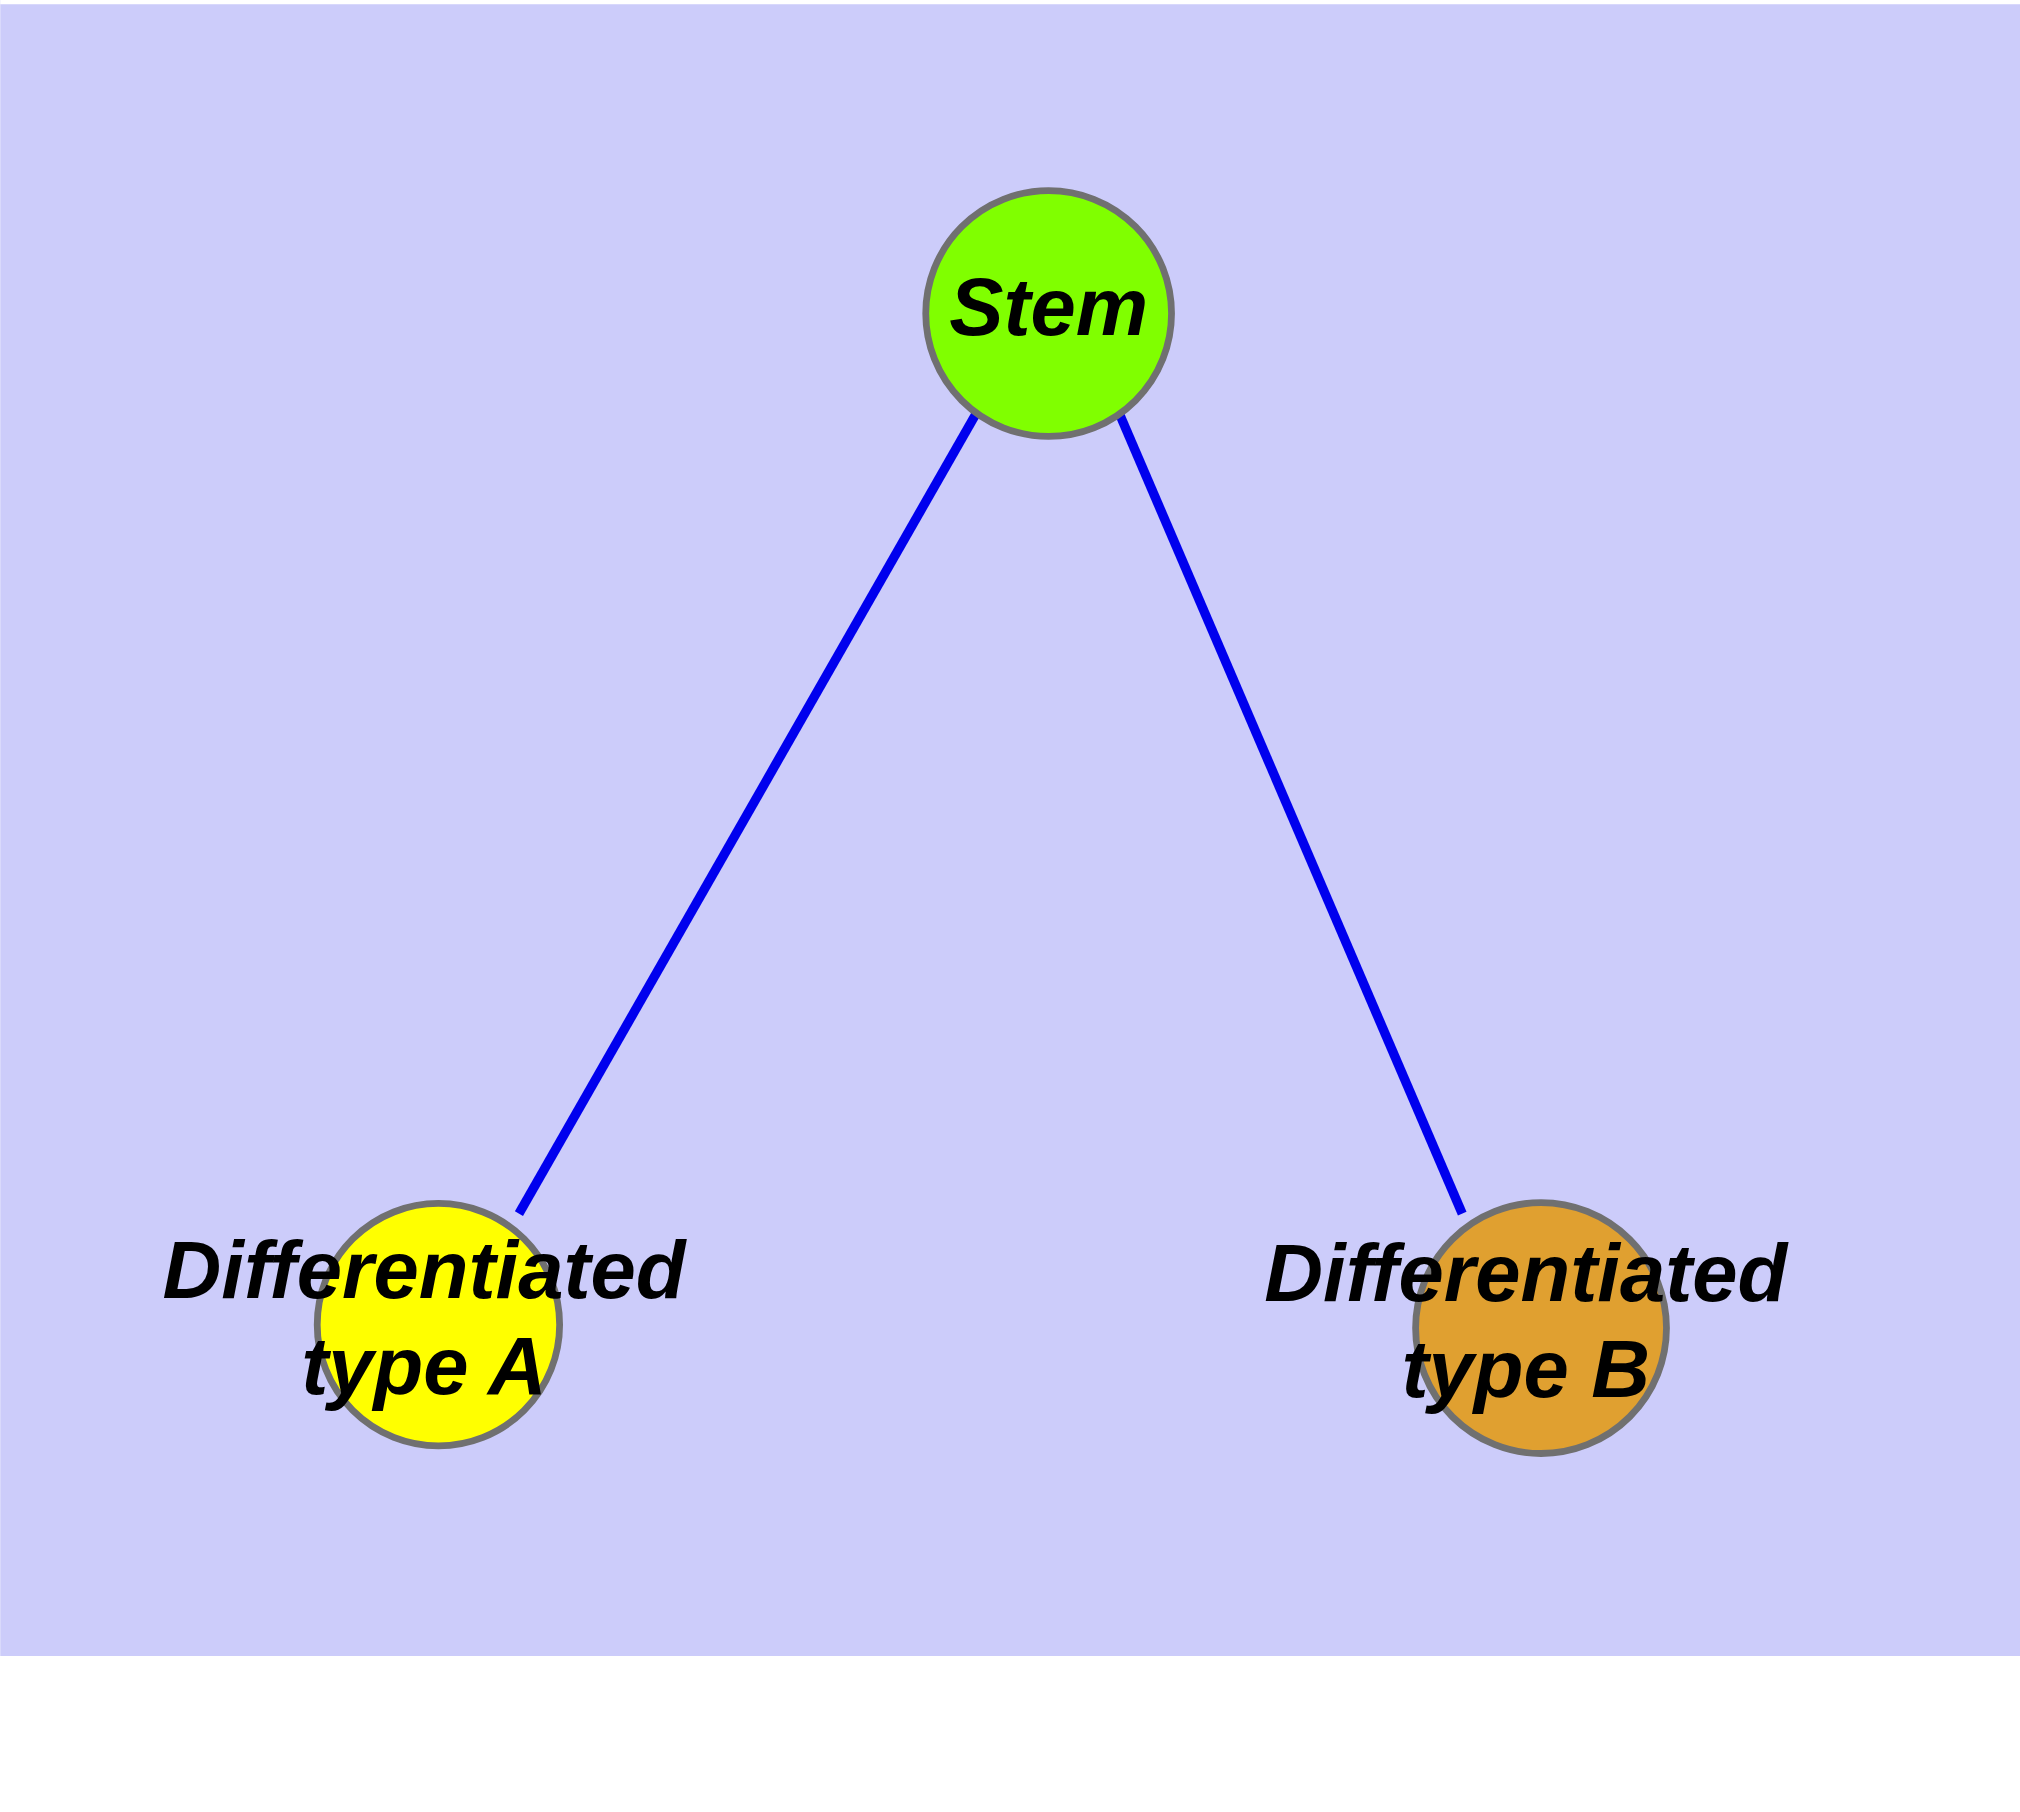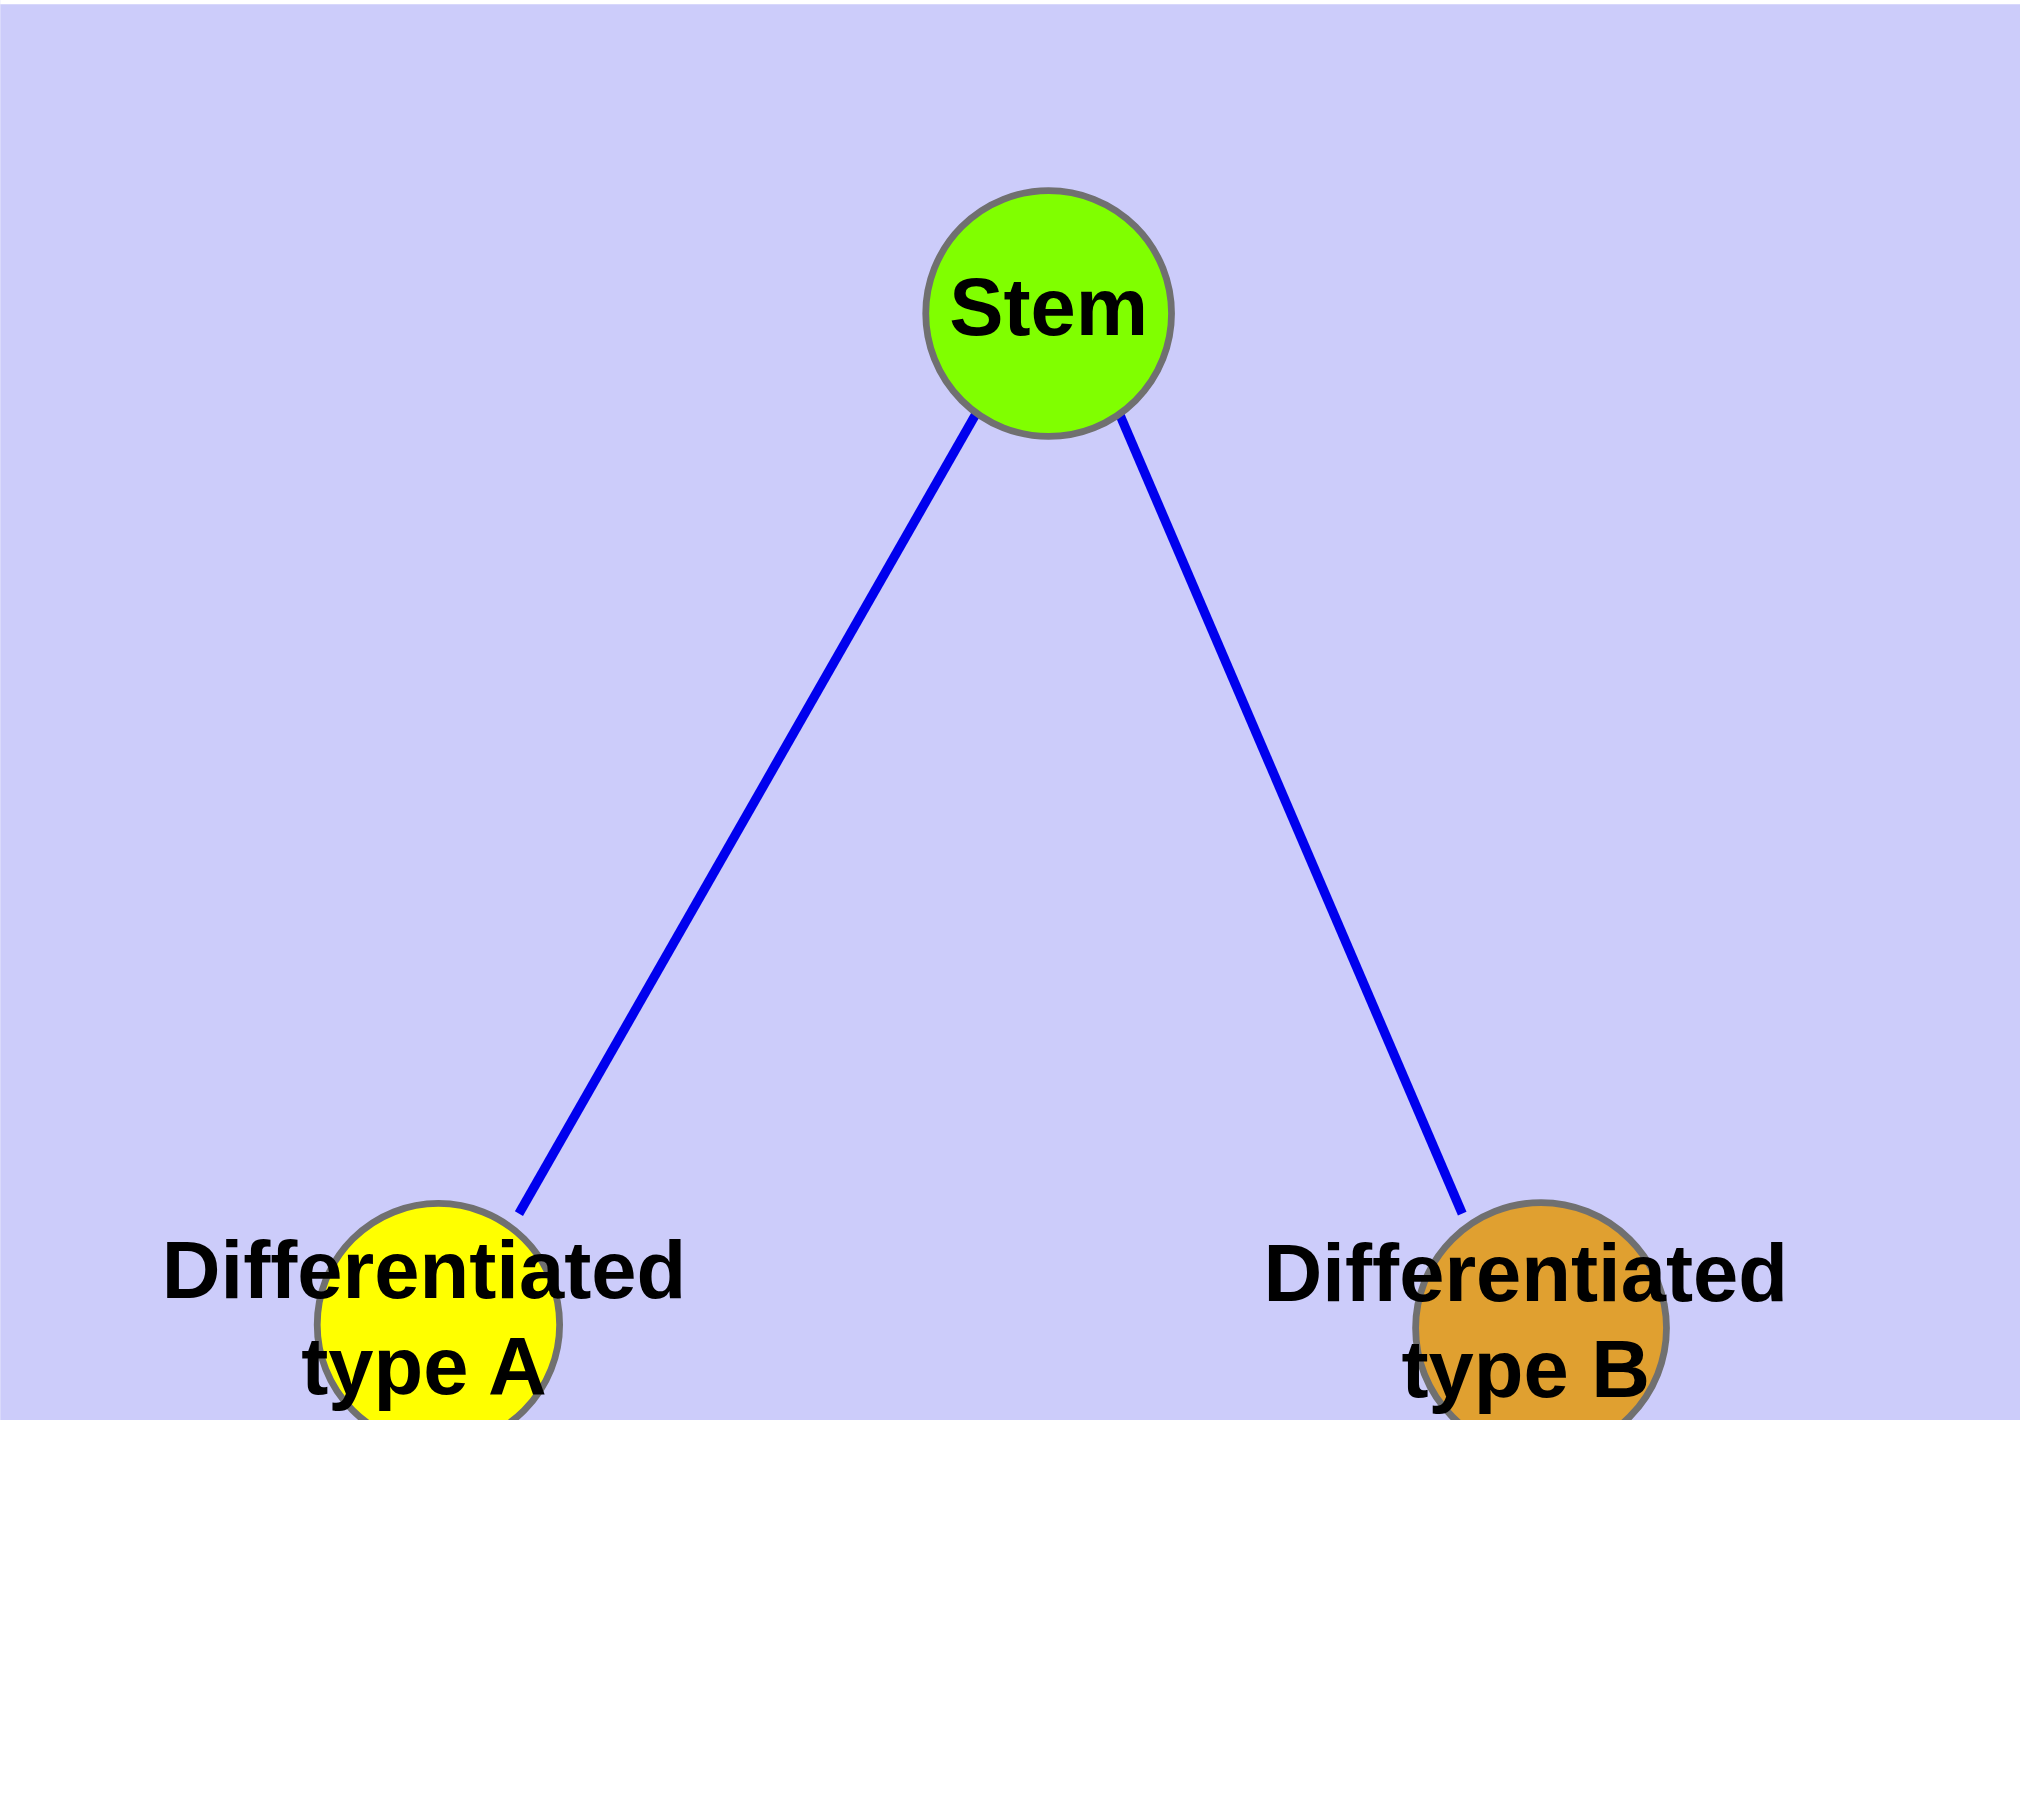--- a/index.html
+++ b/index.html
@@ -27,21 +27,21 @@
     font-family: "Liberation Sans", "DejaVu Sans", sans-serif;
     font-weight: bold;
     fill: #000000;
     text-anchor: middle;
     dominant-baseline: middle;
   }
 </style>
 </head>
 <body>
 
-<div id="canvas" style="width: 2021px; height: 1420px;">
+<div id="canvas" style="width: 2021px; height: 1656px; font-style: italic;">
   <svg id="graph-svg" viewBox="0 0 2384 2138" xmlns="http://www.w3.org/2000/svg" style="width: 2021px; height: 1812px;">
 
     <rect id="bg-rect" x="0" y="0" width="2384" height="2138" fill="#ccccfa"></rect>
 
     <rect id="top-margin" x="0" y="0" width="2384" height="5" fill="#ffffff"></rect>
 
     <g id="edges-layer">
         <line x1="1152" y1="487" x2="612" y2="1432" stroke="#0000ee" stroke-width="11" stroke-linecap="butt"></line>
         <line x1="1320" y1="487" x2="1725" y2="1432" stroke="#0000ee" stroke-width="11" stroke-linecap="butt"></line>
       </g>

